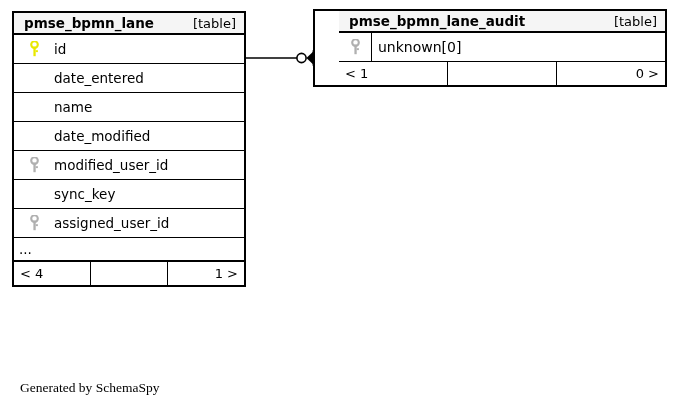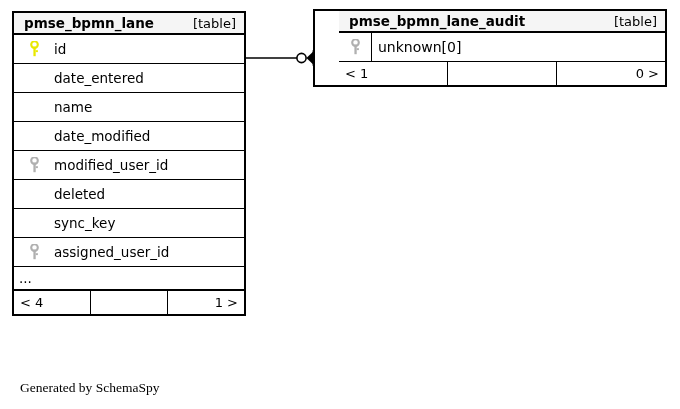--- a/index.html
+++ b/index.html
@@ -177,24 +177,20 @@
         <svg class="key-icon" width="9" height="16" viewBox="0 0 9 16" aria-hidden="true">
           <circle cx="4.5" cy="3.6" r="3.3" fill="none" stroke="#b0b0b0" stroke-width="2.1"></circle>
           <rect x="3.4" y="5.6" width="2.3" height="9.6" fill="#b0b0b0"></rect>
           <rect x="5.7" y="9.2" width="2.2" height="1.9" fill="#b0b0b0"></rect>
         </svg>
       </span>
       <span class="col-name">modified_user_id</span>
     </div>
 
 
-    <div class="col-row">
-      <span class="key-cell"></span>
-      <span class="col-name">deleted</span>
-    </div>
 
     <div class="col-row">
       <span class="key-cell"></span>
       <span class="col-name">sync_key</span>
     </div>
 
     <div class="col-row">
       <span class="key-cell">
         <svg class="key-icon" width="9" height="16" viewBox="0 0 9 16" aria-hidden="true">
           <circle cx="4.5" cy="3.6" r="3.3" fill="none" stroke="#b0b0b0" stroke-width="2.1"></circle>

